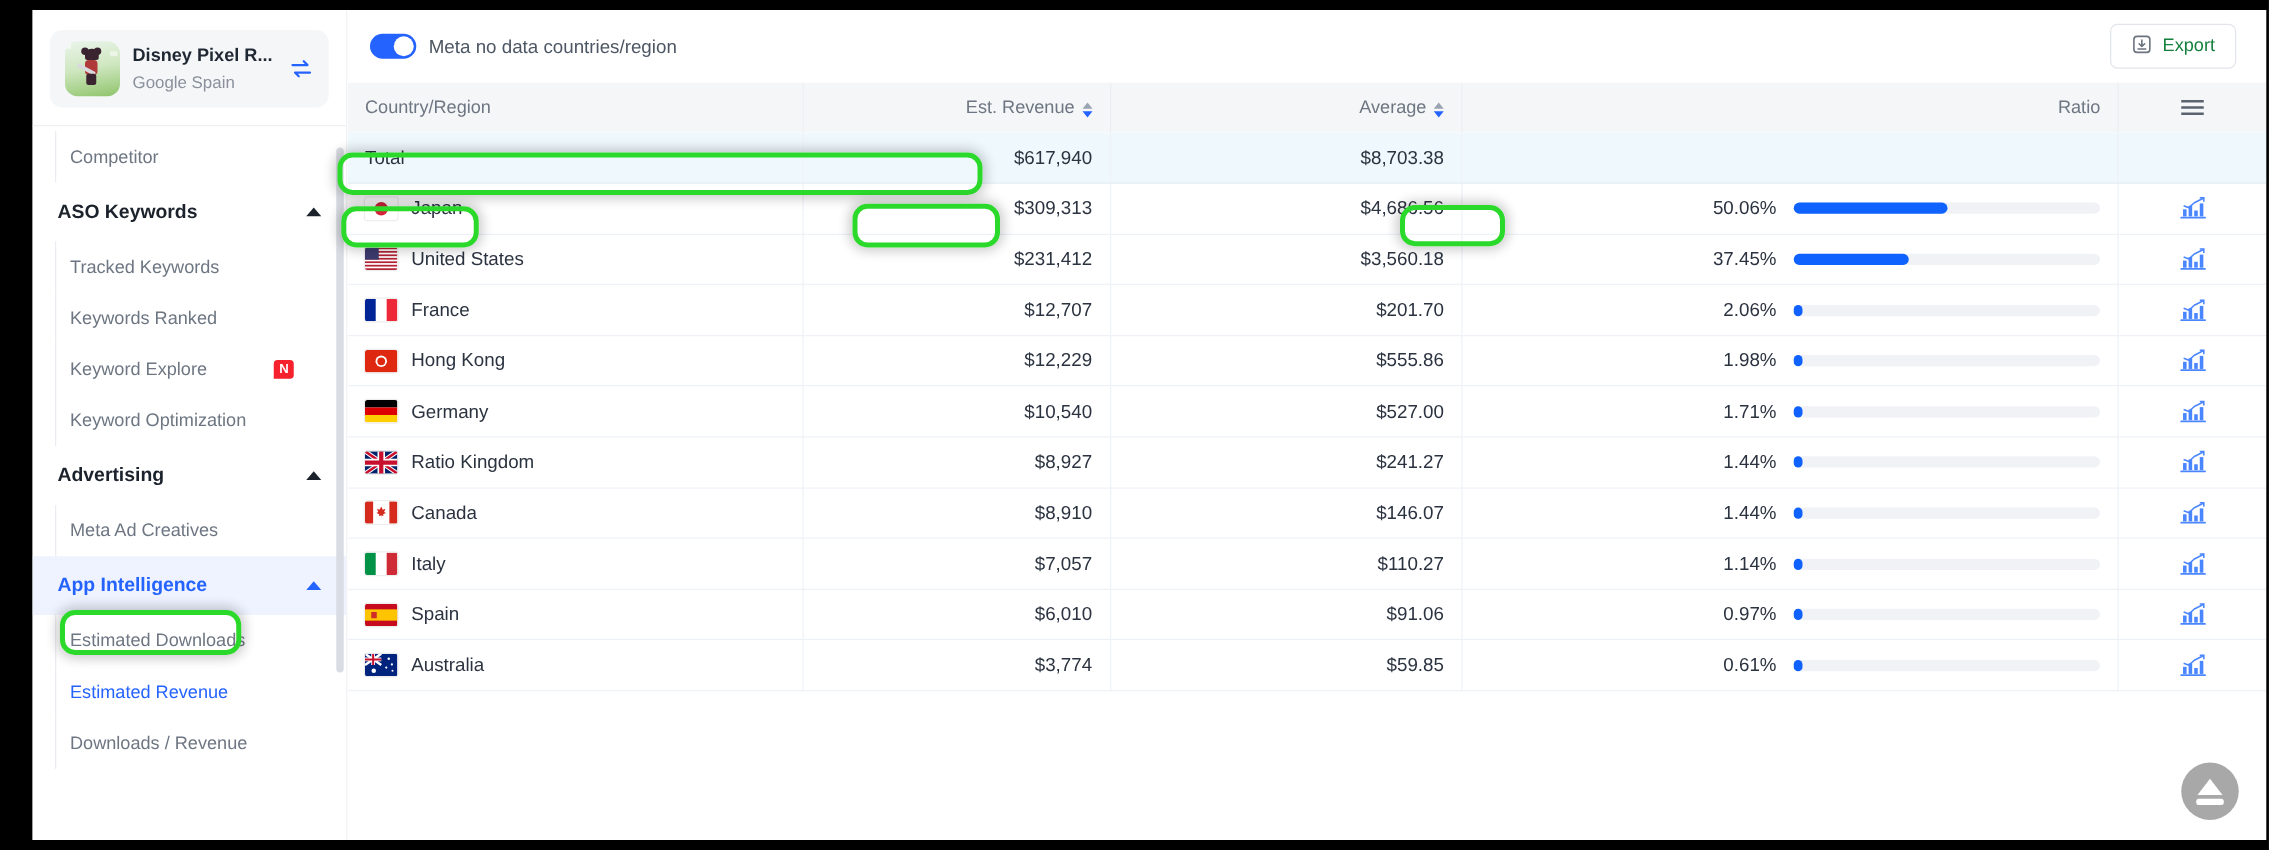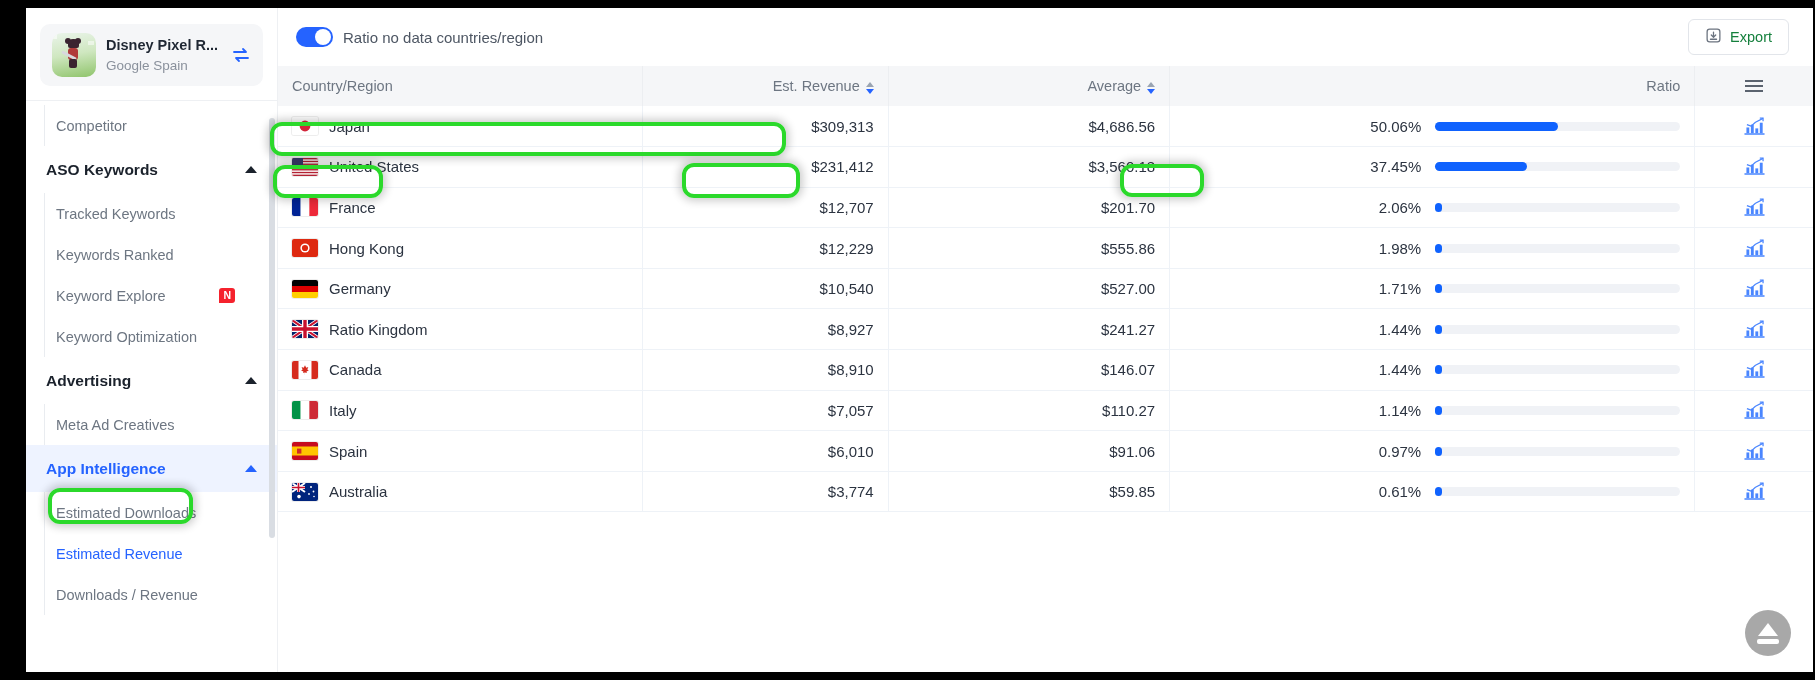--- a/index.html
+++ b/index.html
@@ -292,21 +292,21 @@
     <div class="scrollbar-v"></div>
   </aside>
 
   <section class="main">
 
     <div class="toolbar">
       <div class="toggle-wrap">
         <span class="switch">
             <span class="knob"></span>
           </span>
-        <span class="toggle-label">Ratio no data countries/region</span>
+        <span class="toggle-label">Meta no data countries/region</span>
       </div>
       <button class="export-btn">
         <span>
           <svg width="17" height="17" viewBox="0 0 20 20">
             <rect x="2.5" y="2.5" width="15" height="15" rx="3" fill="none" stroke="#6b737f" stroke-width="1.5"></rect>
             <path d="M10 6v6m0 0l-2.6-2.6M10 12l2.6-2.6" fill="none" stroke="#6b737f" stroke-width="1.5" stroke-linecap="round" stroke-linejoin="round"></path>
             <path d="M6.4 14.4h7.2" stroke="#6b737f" stroke-width="1.5" stroke-linecap="round"></path>
           </svg>
         </span>
         <span>Export</span>
@@ -357,20 +357,27 @@
                   <span class="hamburger">
                     <span></span>
                     <span></span>
                     <span></span>
                   </span>
                 </div>
               </th>
             </tr>
           </thead>
         <tbody id="tbody">
+            <tr class="total-row">
+              <td><span>Total</span></td>
+              <td class="num">$617,940</td>
+              <td class="num">$8,703.38</td>
+              <td></td>
+              <td></td>
+            </tr>
             <tr>
               <td>
                 <div class="ctry">
                   <span class="flag"><svg width="26" height="18" viewBox="0 0 26 18">
                       <rect width="26" height="18" fill="#fff"></rect>
                       <circle cx="13" cy="9" r="5.4" fill="#d2253a"></circle>
                     </svg></span>
                   <span>Japan</span>
                 </div>
               </td>

